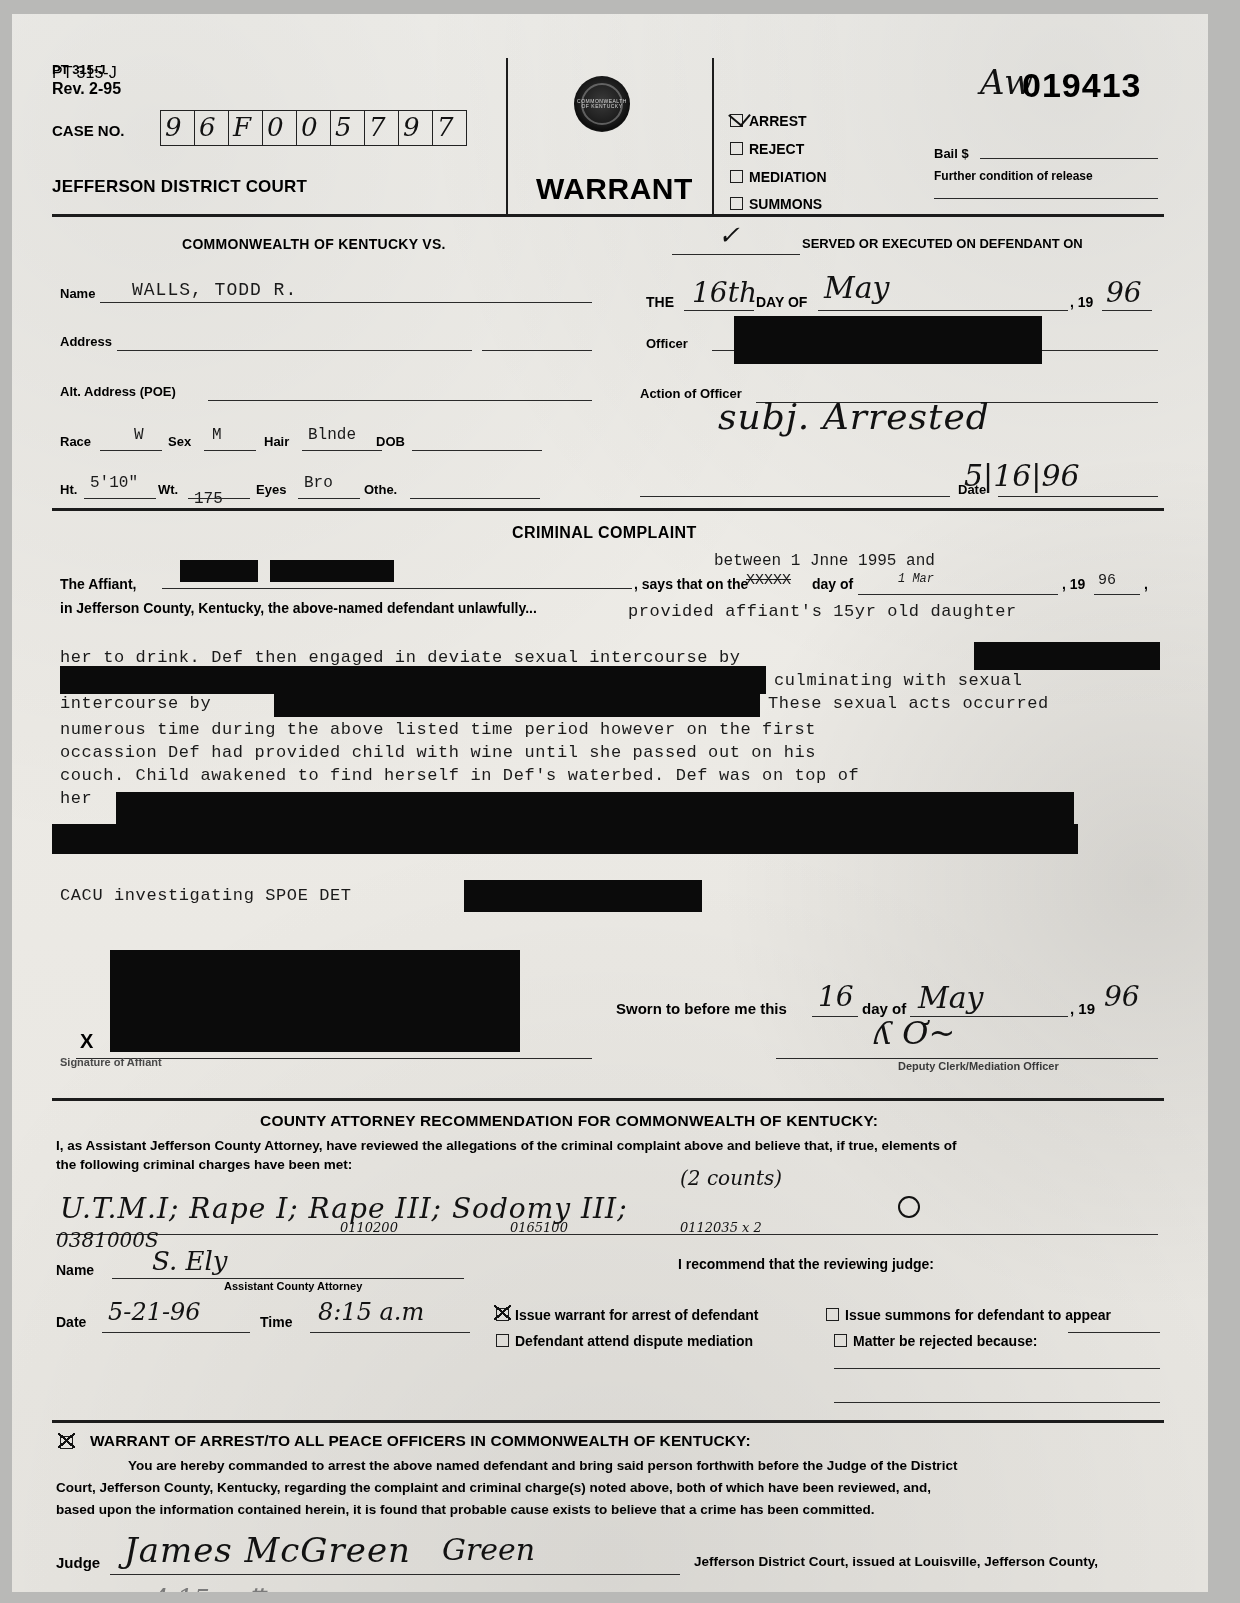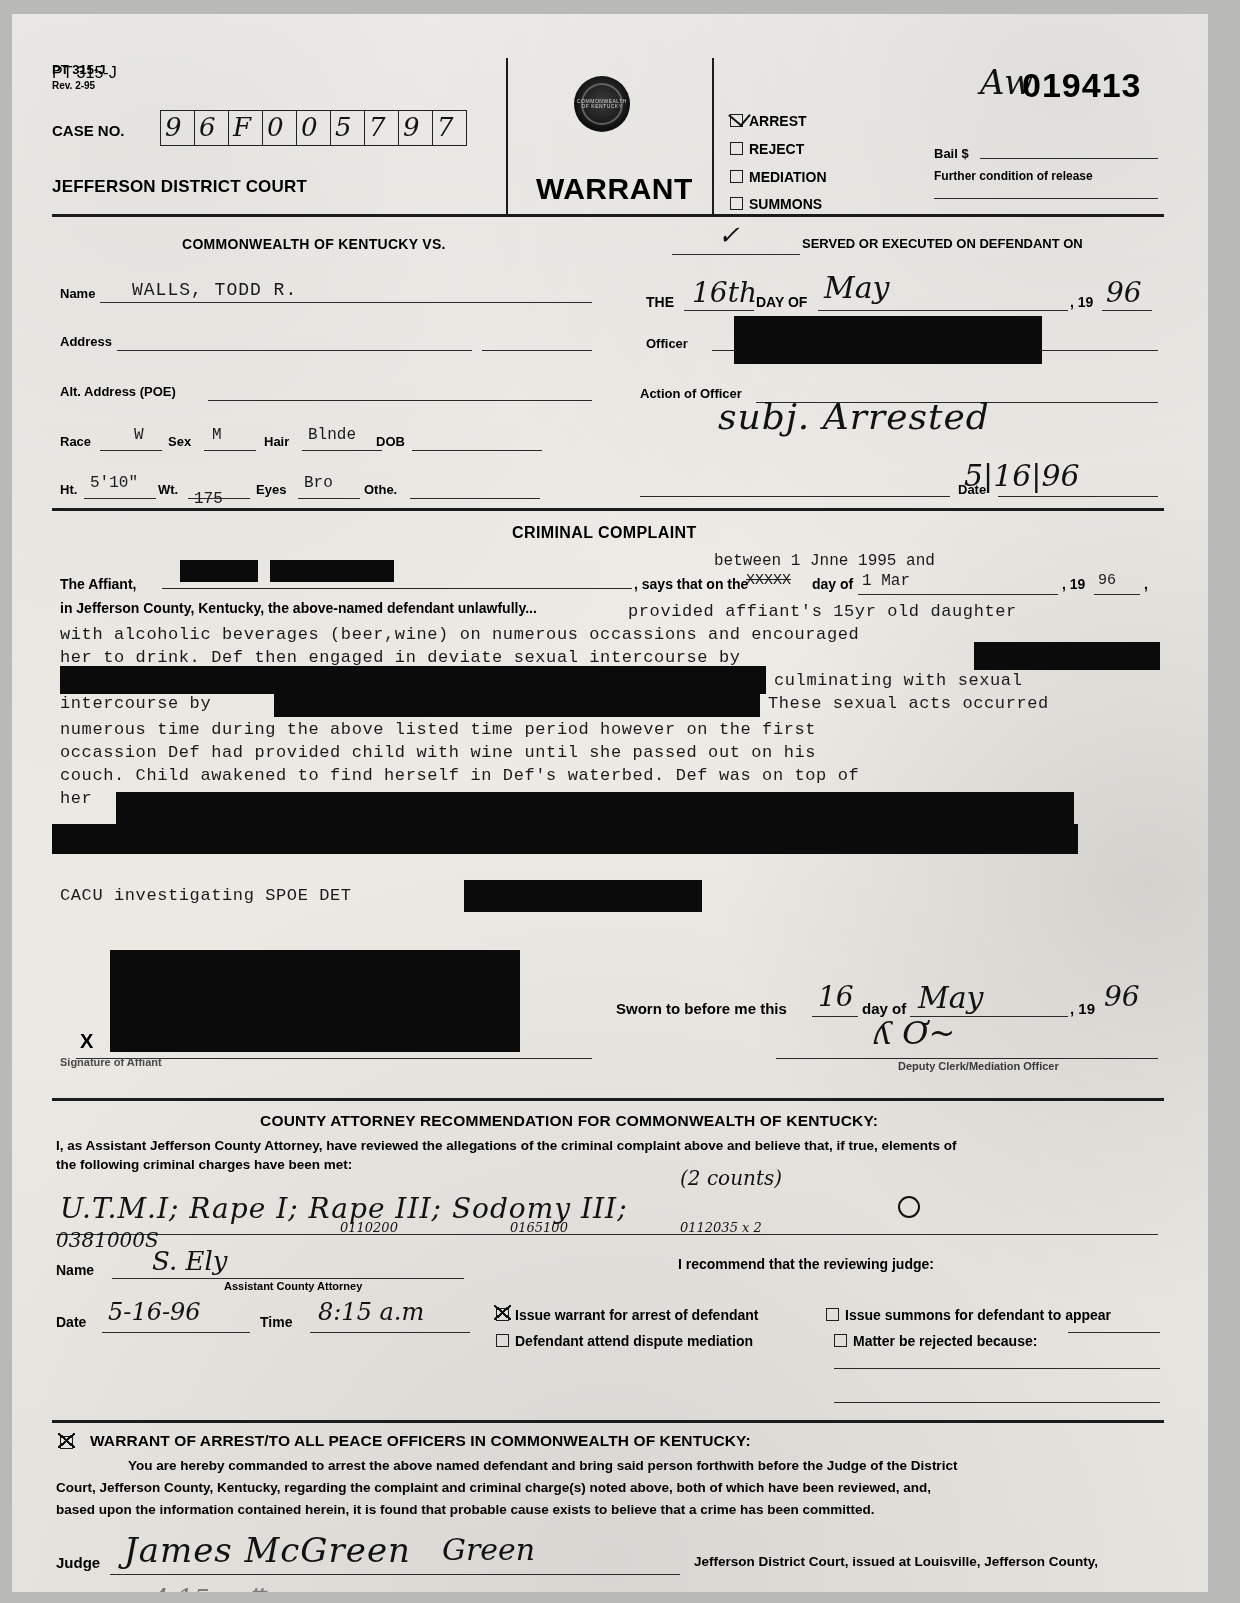--- a/index.html
+++ b/index.html
@@ -55,21 +55,21 @@
   .big-hand{font-size:30px;}
 </style>
 </head>
 <body>
 
 <div class="page">
   <div class="paper-noise"></div>
 
   <div class="abs" style="left:40px;top:50px;">PT 315-J</div>
   <div class="abs bold" style="left:40px;top:48px;font-size:13px;">PT 315-J</div>
-  <div class="abs bold" style="left:40px;top:66px;font-size:10px;">Rev. 2-95</div>
+  <div class="abs bold" style="left:40px;top:66px;font-size:16px;">Rev. 2-95</div>
 
   <div class="abs bold" style="left:40px;top:108px;font-size:15px;">CASE NO.</div>
 
   <div class="abs" style="left:148px;top:96px;display:flex;">
     <div style="width:33px;height:34px;border:1.6px solid #222;border-right:none;position:relative;">
         <span class="abs hand" style="left:4px;top:1px;font-size:26px;">9</span>
       </div>
     <div style="width:33px;height:34px;border:1.6px solid #222;border-right:none;position:relative;">
         <span class="abs hand" style="left:4px;top:1px;font-size:26px;">6</span>
       </div>
@@ -201,31 +201,30 @@
   <div class="abs bold" style="left:48px;top:562px;font-size:14px;">The Affiant,</div>
   <div class="abs line" style="left:150px;top:566px;width:470px;height:8px;"></div>
   <div class="abs redact" style="left:168px;top:546px;width:78px;height:22px;"></div>
   <div class="abs redact" style="left:258px;top:546px;width:124px;height:22px;"></div>
 
   <div class="abs typed" style="left:702px;top:538px;font-size:16px;">between 1 Jnne 1995 and</div>
 
   <div class="abs bold" style="left:622px;top:562px;font-size:14px;">, says that on the</div>
   <div class="abs typed" style="left:734px;top:558px;font-size:15px;text-decoration:line-through;">XXXXX</div>
   <div class="abs bold" style="left:800px;top:562px;font-size:14px;">day of</div>
-  <div class="abs typed" style="left:850px;top:558px;font-size:16px;">1 Mar</div>
+  <div class="abs typed" style="left:886px;top:558px;font-size:12px;font-style:italic;">1 Mar</div>
   <div class="abs line" style="left:846px;top:572px;width:200px;height:8px;"></div>
   <div class="abs bold" style="left:1050px;top:562px;font-size:14px;">, 19</div>
   <div class="abs typed" style="left:1086px;top:558px;font-size:15px;">96</div>
   <div class="abs line" style="left:1082px;top:572px;width:46px;height:8px;"></div>
   <div class="abs bold" style="left:1132px;top:562px;font-size:14px;">,</div>
 
   <div class="abs bold" style="left:48px;top:586px;font-size:14px;">in Jefferson County, Kentucky, the above-named defendant unlawfully...</div>
 
   <div class="abs typed" style="left:616px;top:588px;font-size:17px;letter-spacing:.6px;">provided affiant's 15yr old daughter</div>
-  <div class="abs typed" style="left:48px;top:611px;font-size:17px;letter-spacing:.6px;">with alcoholic beverages (beer,wine) on numerous occassions and encouraged</div>
   <div class="abs typed" style="left:48px;top:634px;font-size:17px;letter-spacing:.6px;">her to drink. Def then engaged in deviate sexual intercourse by</div>
   <div class="abs redact" style="left:962px;top:628px;width:186px;height:28px;"></div>
   <div class="abs redact" style="left:48px;top:652px;width:706px;height:28px;"></div>
   <div class="abs typed" style="left:762px;top:657px;font-size:17px;letter-spacing:.6px;">culminating with sexual</div>
   <div class="abs typed" style="left:48px;top:680px;font-size:17px;letter-spacing:.6px;">intercourse by</div>
   <div class="abs redact" style="left:262px;top:675px;width:486px;height:28px;"></div>
   <div class="abs typed" style="left:756px;top:680px;font-size:17px;letter-spacing:.6px;">These sexual acts occurred</div>
   <div class="abs typed" style="left:48px;top:706px;font-size:17px;letter-spacing:.6px;">numerous time during the above listed time period however on the first</div>
   <div class="abs typed" style="left:48px;top:729px;font-size:17px;letter-spacing:.6px;">occassion Def had provided child with wine until she passed out on his</div>
   <div class="abs typed" style="left:48px;top:752px;font-size:17px;letter-spacing:.6px;">couch. Child awakened to find herself in Def's waterbed. Def was on top of</div>
@@ -271,21 +270,21 @@
   <div class="abs hand" style="left:44px;top:1214px;font-size:20px;">0381000S</div>
 
   <div class="abs bold" style="left:44px;top:1248px;font-size:14px;">Name</div>
   <div class="abs hand" style="left:140px;top:1232px;font-size:26px;">S. Ely</div>
   <div class="abs line" style="left:100px;top:1256px;width:352px;height:8px;"></div>
   <div class="abs bold" style="left:212px;top:1266px;font-size:11px;">Assistant County Attorney</div>
 
   <div class="abs bold" style="left:666px;top:1242px;font-size:14px;">I recommend that the reviewing judge:</div>
 
   <div class="abs bold" style="left:44px;top:1300px;font-size:14px;">Date</div>
-  <div class="abs hand" style="left:96px;top:1284px;font-size:24px;">5-16-96</div>
+  <div class="abs hand" style="left:96px;top:1284px;font-size:24px;">5-21-96</div>
   <div class="abs line" style="left:90px;top:1310px;width:148px;height:8px;"></div>
   <div class="abs bold" style="left:248px;top:1300px;font-size:14px;">Time</div>
   <div class="abs hand" style="left:306px;top:1284px;font-size:24px;">8:15 a.m</div>
   <div class="abs line" style="left:298px;top:1310px;width:160px;height:8px;"></div>
 
   <div class="abs" style="left:484px;top:1292px;">
     <span class="cb x"></span><span class="bold" style="font-size:14px;">Issue warrant for arrest of defendant</span>
   </div>
   <div class="abs" style="left:484px;top:1318px;">
     <span class="cb"></span><span class="bold" style="font-size:14px;">Defendant attend dispute mediation</span>

